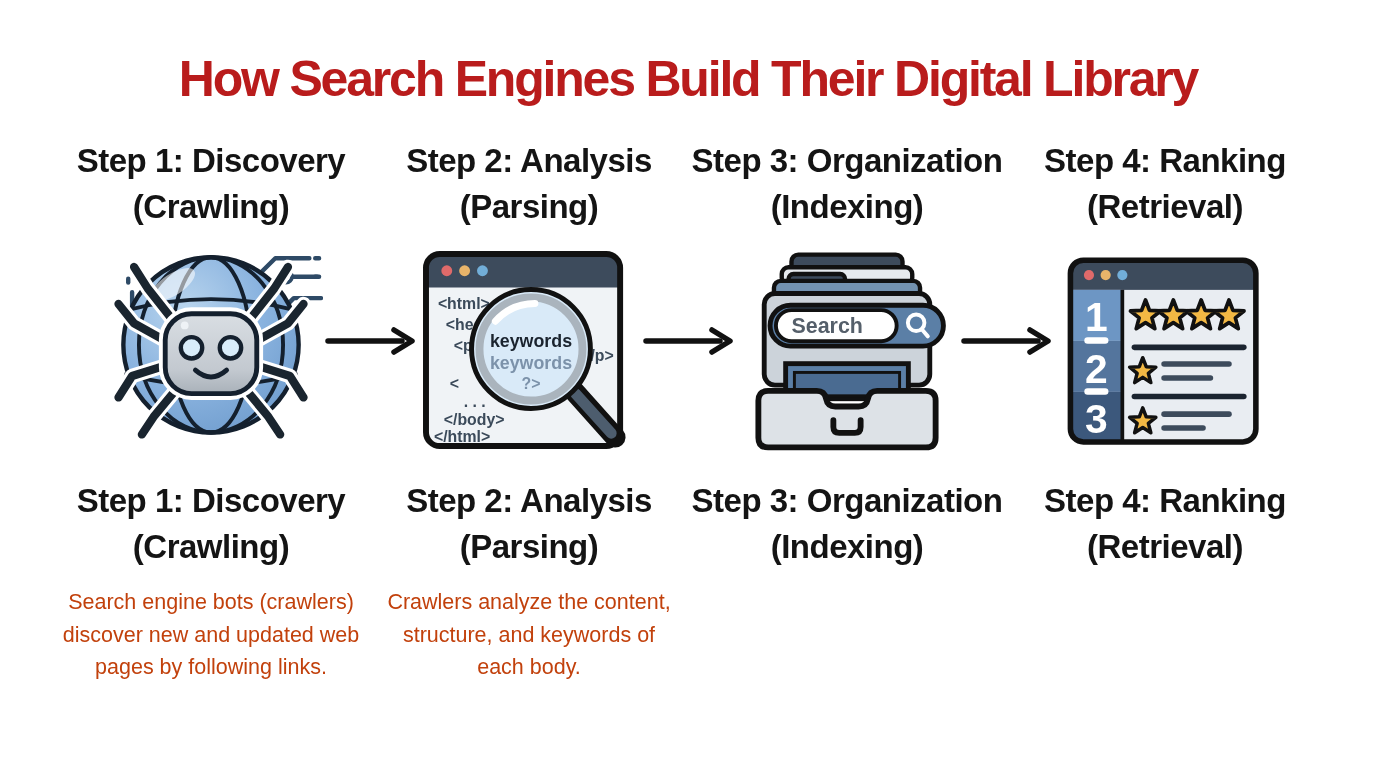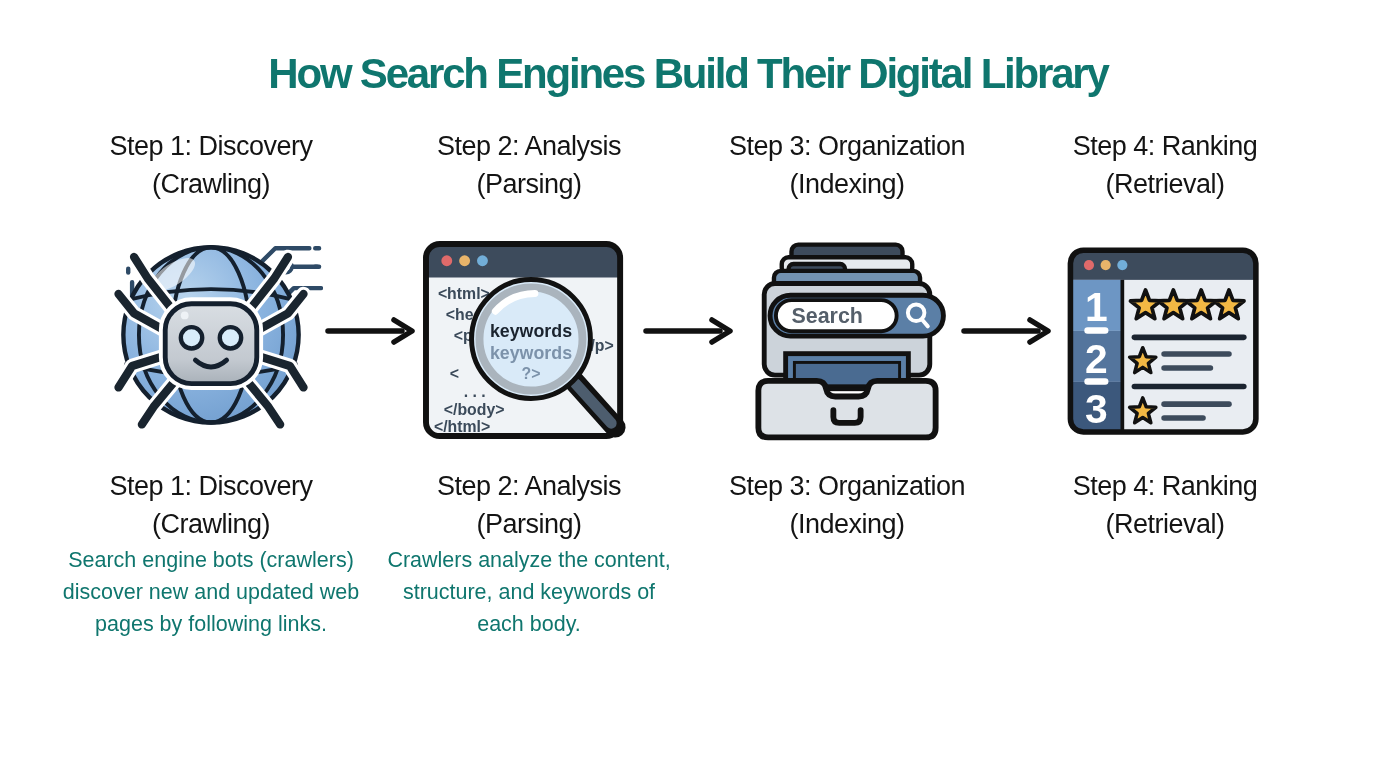--- a/index.html
+++ b/index.html
@@ -2,35 +2,35 @@
 <html><head>
 <meta charset="utf-8">
 <style>
   * { margin:0; padding:0; box-sizing:border-box; }
   html,body { width:1376px; height:768px; background:#ffffff; overflow:hidden;
     font-family:"Liberation Sans", sans-serif; color:#111; }
   .page { position:relative; width:1376px; height:768px; }
 
   .main-title {
     margin-top:50px; text-align:center;
-    font-size:42px; font-weight:bold; letter-spacing:-2.2px; color:#0f766e;
+    font-size:50px; font-weight:bold; letter-spacing:-2.2px; color:#b91c1c;
   }
 
   .steps {
     position:relative; width:1272px; margin:30px auto 0 auto;
     display:grid; grid-template-columns:repeat(4, 318px);
   }
   .step-col { display:flex; flex-direction:column; align-items:center; }
 
-  .step-heading { text-align:center; font-weight:normal; font-size:27px;
+  .step-heading { text-align:center; font-weight:bold; font-size:33px;
     line-height:1.4; letter-spacing:-0.5px; color:#141414; height:78px; }
   .icon-wrap { height:232px; margin-top:6px; display:flex; align-items:flex-end; justify-content:center; }
   .step-heading.bottom { margin-top:24px; height:auto; }
-  .step-desc { text-align:center; font-size:21.5px; line-height:1.5;
-    color:#0f766e; max-width:302px; font-weight:normal; }
+  .step-desc { margin-top:16px; text-align:center; font-size:21.5px; line-height:1.5;
+    color:#c2410c; max-width:302px; font-weight:normal; }
 
   .flow-arrow { position:absolute; width:96px; height:30px; }
   .flow-arrow.a1 { left:272px; top:188px; }
   .flow-arrow.a2 { left:590px; top:188px; }
   .flow-arrow.a3 { left:908px; top:188px; }
 
   svg text { font-family:"Liberation Sans", sans-serif; }
   .codefont { font-family:"DejaVu Sans", sans-serif; font-weight:bold; }
 </style>
 </head>

